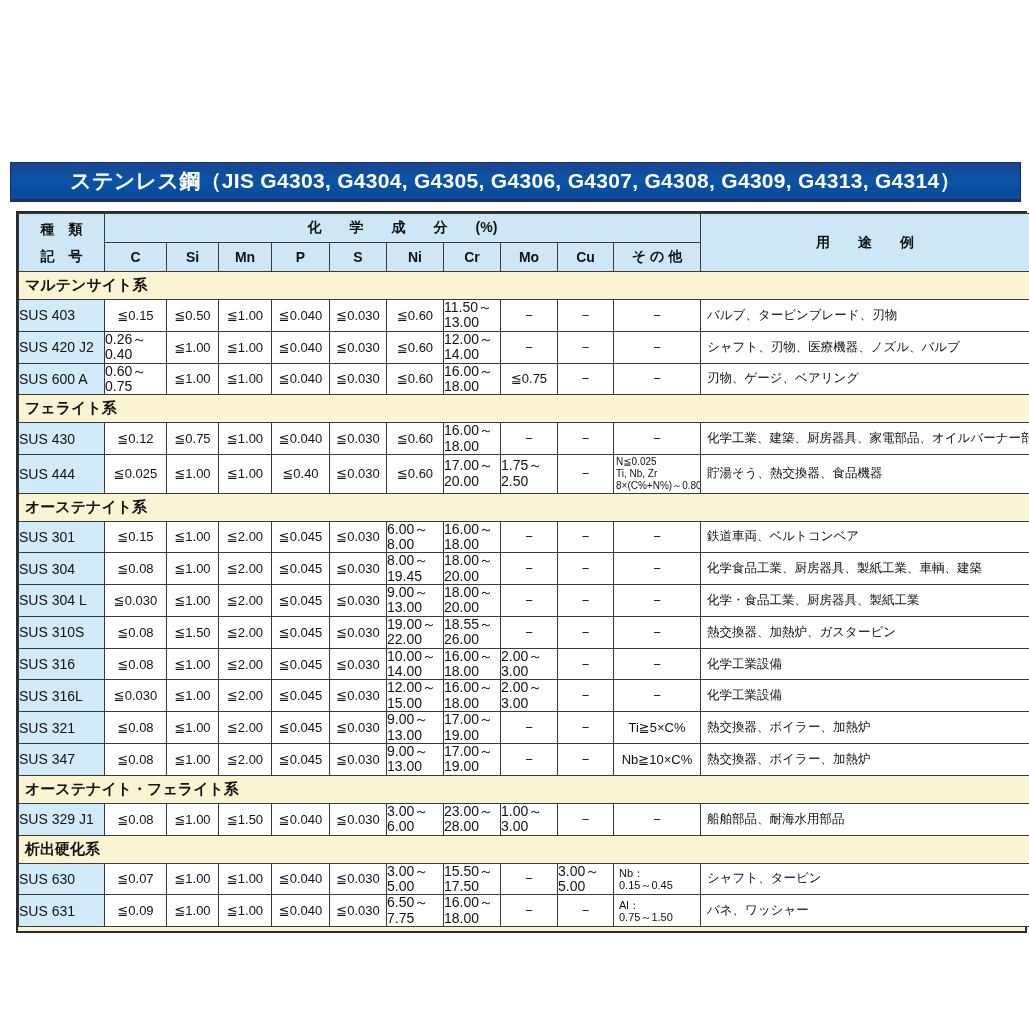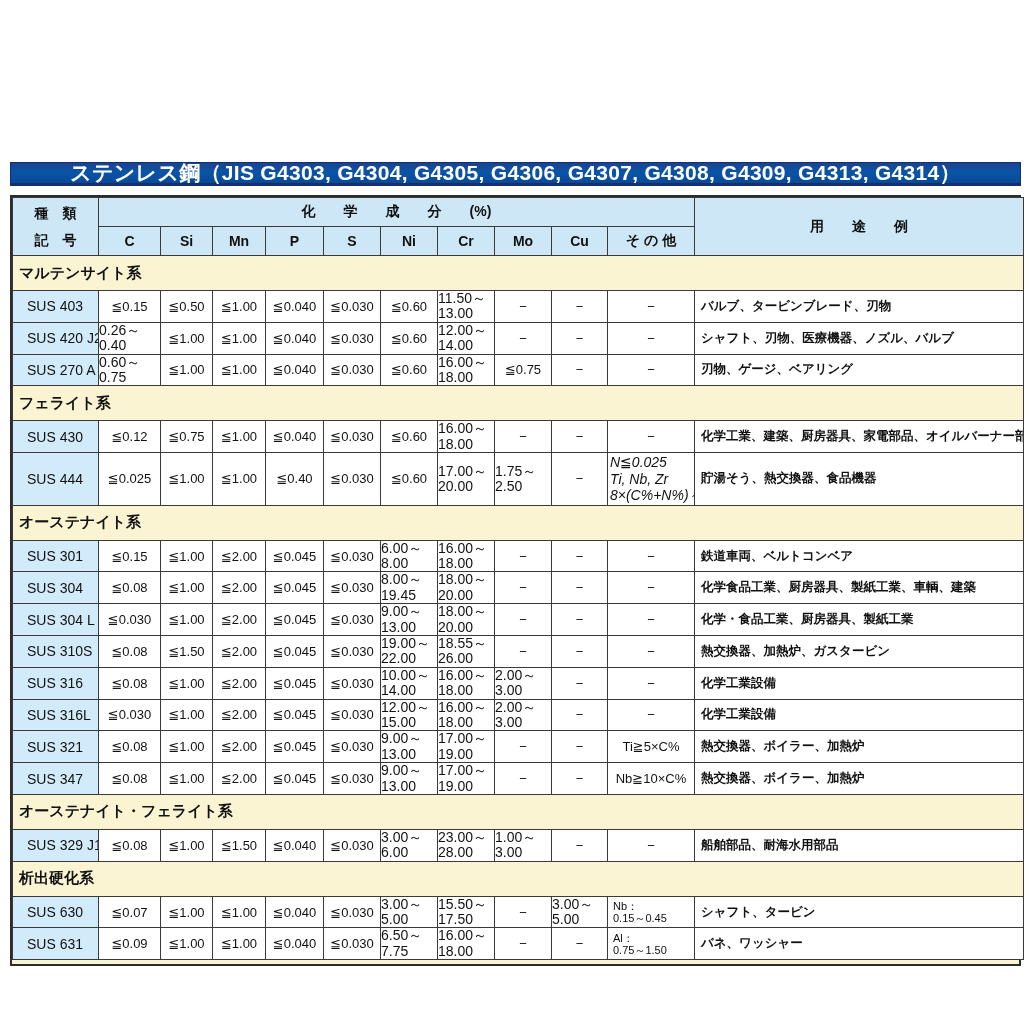--- a/index.html
+++ b/index.html
@@ -5,54 +5,55 @@
   :root{
     --title-bar:#0b51a0; --title-bar-edge:#142f6e;
     --header-bg:#cde7f6; --grade-bg:#d2ebfa; --section-bg:#faf4d3;
     --border:#3a3a3a; --cell-bg:#ffffff; --text:#111111;
   }
   *{box-sizing:border-box; margin:0; padding:0;}
   html,body{width:1029px; height:1029px; background:#ffffff; overflow:hidden;}
   body{font-family:"Liberation Sans","DejaVu Sans",sans-serif; color:var(--text);}
   .content{position:absolute; left:10px; top:162px; width:1011px;}
   .title-bar{
-    height:24px; margin-bottom:9px;
+    height:40px; margin-bottom:9px;
     background:linear-gradient(180deg,#1b4390 0%, #0a54a6 45%, #094a98 100%);
     border:1px solid var(--title-bar-edge); border-bottom:3px solid var(--title-bar-edge);
     display:flex; align-items:center; justify-content:center;
     color:#ffffff; font-size:21px; font-weight:bold; letter-spacing:0.3px;
     white-space:nowrap;
   }
   .table-wrap{
     width:1011px; border:2px solid #2c2c2c; background:var(--section-bg);
     padding-bottom:4px;
+    margin-left:6px;
   }
   table{border-collapse:collapse; table-layout:fixed; width:100%;}
   th,td{border:1px solid var(--border); overflow:hidden;}
   thead th{
     background:var(--header-bg); font-weight:bold; font-size:14px;
     height:29px; text-align:center; vertical-align:middle; white-space:nowrap;
   }
   thead .th-type div{line-height:27px;}
   tr.section-row td{
     background:var(--section-bg); font-weight:bold; font-size:15px;
-    text-align:left; padding:1px 6px; height:35px; white-space:nowrap;
+    text-align:left; padding:1px 6px; height:28px; white-space:nowrap;
   }
   tbody td{height:29px; vertical-align:middle;}
   td.grade{
-    background:var(--grade-bg); text-align:left; padding-left:14px;
+    background:var(--grade-bg); text-align:left; padding-left:0;
     font-size:14px; white-space:nowrap;
   }
   td.val{background:var(--cell-bg); text-align:center; font-size:13px; white-space:nowrap;}
   td.val.right{text-align:left; padding-right:4px; font-size:14px; line-height:1.1;}
   td.val.left{text-align:left; padding-left:5px; font-size:11px; line-height:1.1;}
-  td.val.small{font-size:14px; line-height:1.18; padding:1px 2px;font-style:italic;}
+  td.val.small{font-size:10px; line-height:1.18; padding:1px 2px;}
   td.usage{
     background:var(--cell-bg); text-align:left; padding-left:6px;
-    font-size:12.5px; white-space:nowrap;font-weight:bold;
+    font-size:12.5px; white-space:nowrap;
   }
 </style>
 </head>
 <body>
 
 <div class="content">
   <div class="title-bar">
     <span>ステンレス鋼（JIS G4303, G4304, G4305, G4306, G4307, G4308, G4309, G4313, G4314）</span>
   </div>
   <div class="table-wrap">
@@ -128,21 +129,21 @@
             <td class="val right">
               <div>12.00～</div>
               <div>14.00</div>
             </td>
             <td class="val">−</td>
             <td class="val">−</td>
             <td class="val">−</td>
             <td class="usage">シャフト、刃物、医療機器、ノズル、バルブ</td>
           </tr>
           <tr>
-            <td class="grade">SUS 270 A</td>
+            <td class="grade">SUS 600 A</td>
             <td class="val right">
               <div>0.60～</div>
               <div>0.75</div>
             </td>
             <td class="val">≦1.00</td>
             <td class="val">≦1.00</td>
             <td class="val">≦0.040</td>
             <td class="val">≦0.030</td>
             <td class="val">≦0.60</td>
             <td class="val right">

